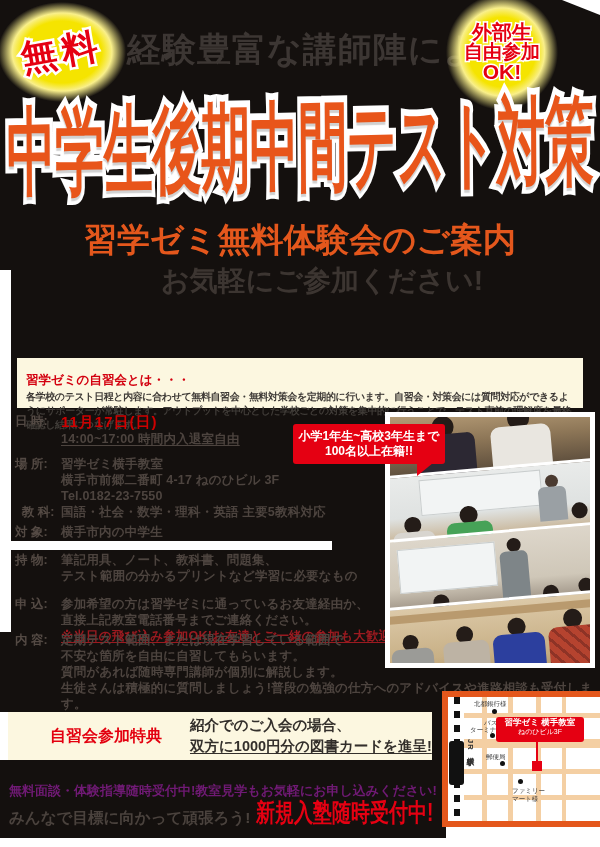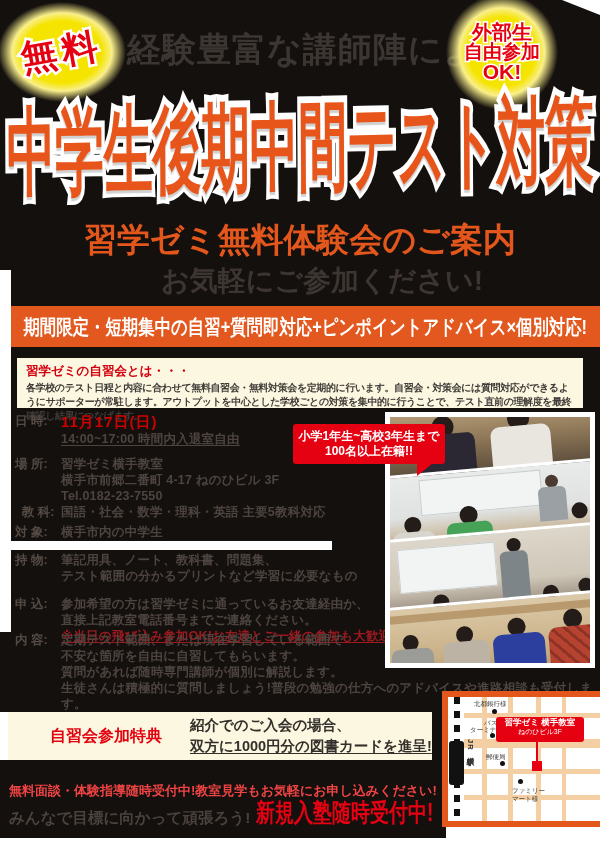--- a/index.html
+++ b/index.html
@@ -45,21 +45,21 @@
     font-size:28px;font-weight:bold;color:#3c3531;white-space:nowrap;padding-left:22px;}
 
   
   .highlight-bar{position:absolute;left:11px;top:306px;width:589px;height:41px;background:#e2581e;
     display:flex;align-items:center;justify-content:center;overflow:hidden;}
   .highlight-bar span{white-space:nowrap;color:#fff;font-weight:bold;font-size:20.5px;
     transform:scaleX(0.80);}
 
   
   .about-box{position:absolute;left:17px;top:358px;width:566px;height:50px;background:#fcf7e0;
-    padding:5px 9px;box-sizing:border-box;}
+    padding:14px 9px;box-sizing:border-box;}
   .about-title{color:#d3000f;font-weight:bold;font-size:12.5px;margin-bottom:1px;}
   .about-body{color:#403c38;font-size:10px;line-height:1.42;font-weight:bold;letter-spacing:-0.4px;}
 
   
   .details{position:absolute;left:0;top:0;width:600px;height:712px;}
   .drow{position:absolute;left:15px;display:flex;align-items:flex-start;}
   .dlabel{flex:0 0 46px;font-size:12.5px;font-weight:bold;color:#544a44;white-space:nowrap;line-height:16px;}
   .dval{font-size:12.5px;color:#4d443f;line-height:16px;font-weight:bold;letter-spacing:0.2px;}
   .dval .u{text-decoration:underline;text-underline-offset:2px;}
   .date-line{font-size:15px;color:#cf0000;font-weight:bold;letter-spacing:1px;line-height:18px;}
@@ -88,21 +88,21 @@
   .wboard{position:absolute;background:#f2f4f4;border:1px solid #c9cdcd;}
 
   
   .benefit-box{position:absolute;left:8px;top:712px;width:424px;height:48px;background:#fcf7e0;
     display:flex;align-items:center;z-index:5;}
   .benefit-label{color:#e3000f;font-weight:bold;font-size:16px;margin-left:42px;white-space:nowrap;}
   .benefit-text{margin-left:28px;color:#332f2b;font-weight:bold;font-size:14.5px;line-height:1.45;}
   .benefit-text .u{text-decoration:underline;text-underline-offset:2px;}
 
   
-  .footer-note{position:absolute;left:9px;top:782px;font-size:13px;font-weight:bold;color:#ef4444;
+  .footer-note{position:absolute;left:9px;top:782px;font-size:13px;font-weight:bold;color:#701a75;
     white-space:nowrap;z-index:5;}
   .footer-line2{position:absolute;left:9px;top:803px;display:flex;align-items:baseline;z-index:5;}
   .footer-slogan{font-size:15.5px;font-weight:bold;color:#4a423d;white-space:nowrap;}
   .footer-cta{font-size:20px;font-weight:bold;color:#e60012;white-space:nowrap;margin-left:6px;
     display:inline-block;transform:scale(0.95,1.25);transform-origin:left bottom;}
 
   
   .map{position:absolute;left:442px;top:691px;width:174px;height:136px;background:#fff;
     border:6px solid #e4571c;box-sizing:border-box;overflow:hidden;z-index:5;}
   .rail{position:absolute;left:6px;top:0;width:6px;height:100%;
@@ -141,23 +141,20 @@
     <span class="ext-l3">OK!</span>
   </div>
 
   <div class="main-title">
     <span>中学生後期中間テスト対策</span>
   </div>
 
   <div class="subtitle">習学ゼミ無料体験会のご案内</div>
   <div class="subtitle-note">お気軽にご参加ください!</div>
 
-  <div class="highlight-bar">
-    <span>期間限定・短期集中の自習+質問即対応+ピンポイントアドバイス×個別対応!</span>
-  </div>
 
   <div class="about-box">
     <div class="about-title">習学ゼミの自習会とは・・・</div>
     <div class="about-body">各学校のテスト日程と内容に合わせて無料自習会・無料対策会を定期的に行います。自習会・対策会には質問対応ができるようにサポーターが常駐します。アウトプットを中心とした学校ごとの対策を集中的に行うことで、テスト直前の理解度を最終確認し結果につなげます。</div>
   </div>
 
   <div class="details">
 
     <div class="drow" style="top:413px;">
       <span class="dlabel">日 時:</span>

